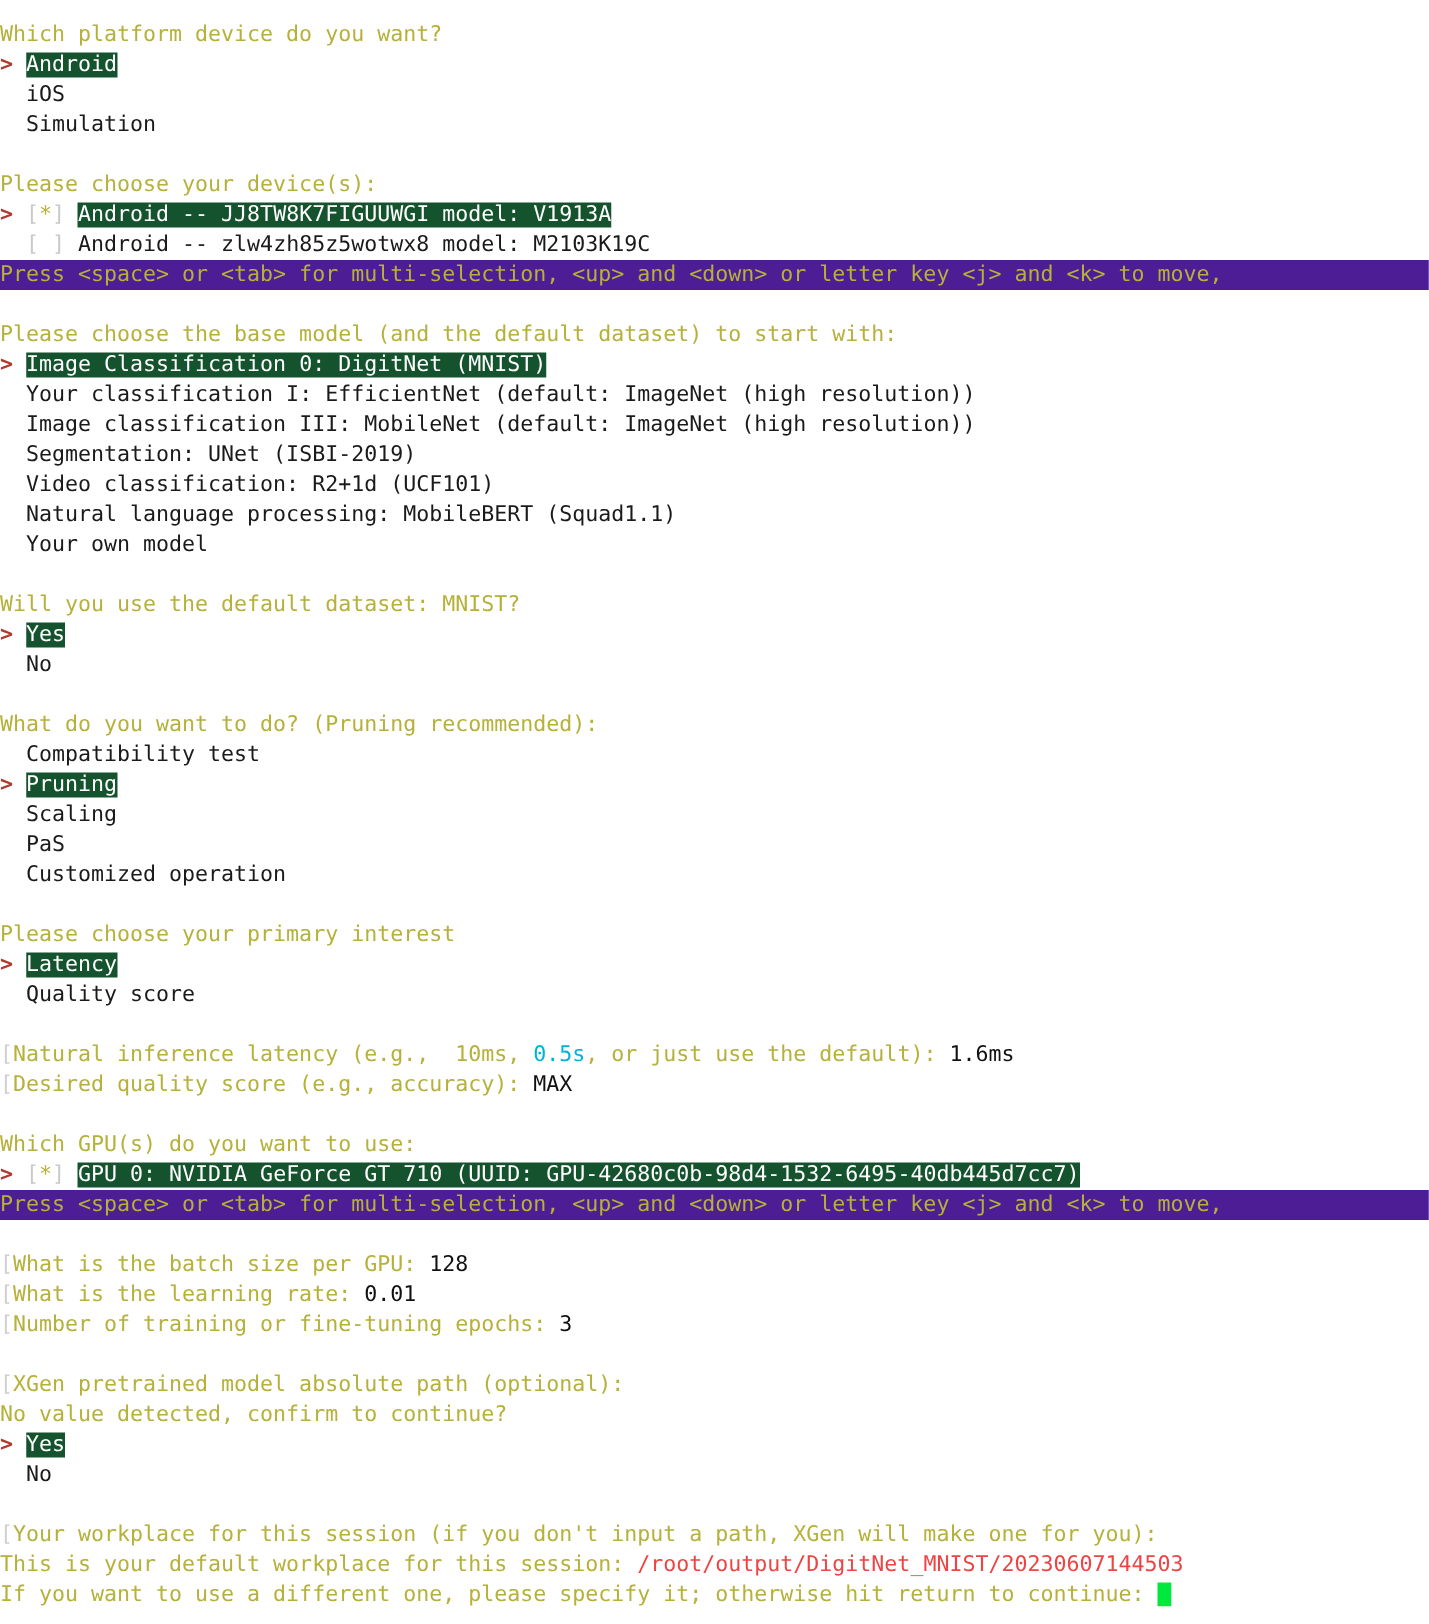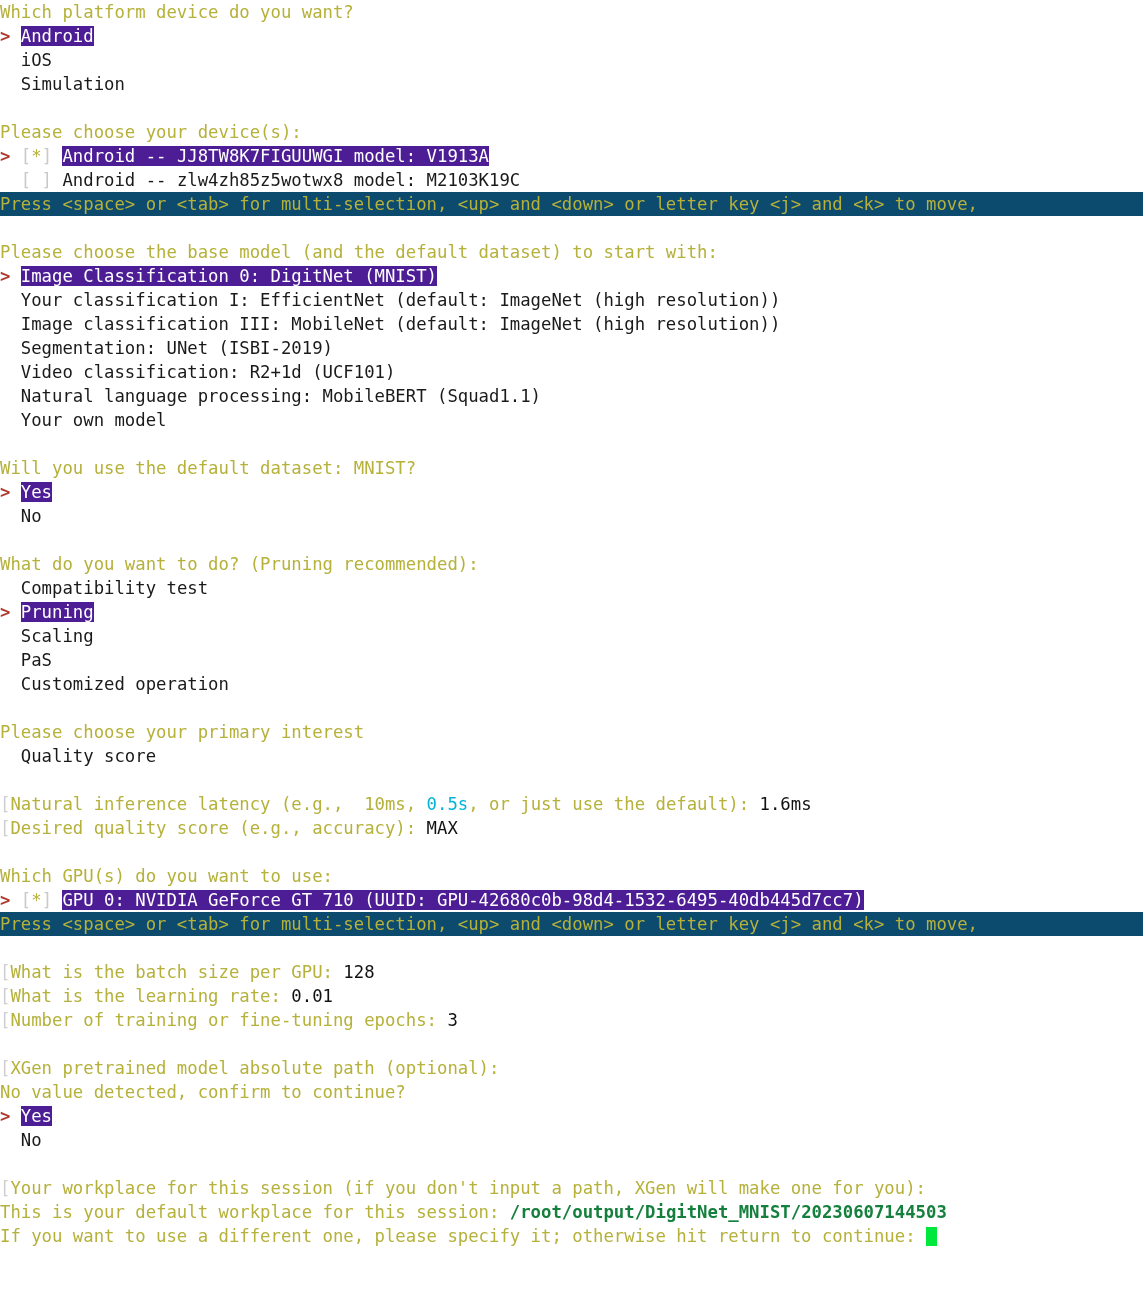--- a/index.html
+++ b/index.html
@@ -13,45 +13,45 @@
     overflow: hidden;
     font-family: "DejaVu Sans Mono", "Liberation Mono", monospace;
     font-size: 17.3px;
     line-height: 24px;
     color: #000000;
     -webkit-font-smoothing: none;
   }
   #term {
     position: relative;
     width: 1143px;
-    padding-top: 0;
+    padding-top: 16px;
     box-sizing: border-box;
   }
   .line {
     white-space: pre;
     height: 24px;
     line-height: 24px;
     overflow: hidden;
   }
   .line.blank { height: 24px; }
 
   
   .q        { color: #b5b13a; }            
   .plain    { color: #1a1a1a; text-align: right; }            
   .ptr      { color: #b03a2e; font-weight: bold; }  
-  .sel      { background: #4c1d95; color: #ffffff; }
+  .sel      { background: #14532d; color: #ffffff; }
   .brack    { color: #c9c9c9; }            
   .star     { color: #b5b13a; }            
   .cyan     { color: #00b4d8; }            
-  .magenta  { color: #15803d; font-weight: bold; }            
+  .magenta  { color: #ef4444; }            
   .answer   { color: #111111; }            
   .edgemark { color: #cfcfcf; }            
 
   .bar {
-    background: #0c4a6e;
+    background: #4c1d95;
     color: #b5b13a;
     width: 1143px;
     height: 24px;
     line-height: 24px;
     white-space: pre;
     overflow: hidden;
   }
   .cursor {
     display: inline-block;
     width: 11px;
@@ -99,20 +99,21 @@
   <div class="line"><span class="q">What do you want to do? (Pruning recommended):</span></div>
   <div class="line"><span class="plain">  </span><span class="plain">Compatibility test</span></div>
   <div class="line"><span class="ptr">&gt;</span><span class="plain"> </span><span class="sel">Pruning</span></div>
   <div class="line"><span class="plain">  </span><span class="plain">Scaling</span></div>
   <div class="line"><span class="plain">  </span><span class="plain">PaS</span></div>
   <div class="line"><span class="plain">  </span><span class="plain">Customized operation</span></div>
 
   <div class="line blank">&nbsp;</div>
 
   <div class="line"><span class="q">Please choose your primary interest</span></div>
+  <div class="line"><span class="ptr">&gt;</span><span class="plain"> </span><span class="sel">Latency</span></div>
   <div class="line"><span class="plain">  </span><span class="plain">Quality score</span></div>
 
   <div class="line blank">&nbsp;</div>
 
   <div class="line"><span class="edgemark">[</span><span class="q">Natural inference latency (e.g.,  10ms, </span><span class="cyan">0.5s</span><span class="q">, or just use the default): </span><span class="answer">1.6ms</span></div>
   <div class="line"><span class="edgemark">[</span><span class="q">Desired quality score (e.g., accuracy): </span><span class="answer">MAX</span></div>
 
   <div class="line blank">&nbsp;</div>
 
   <div class="line"><span class="q">Which GPU(s) do you want to use:</span></div>

